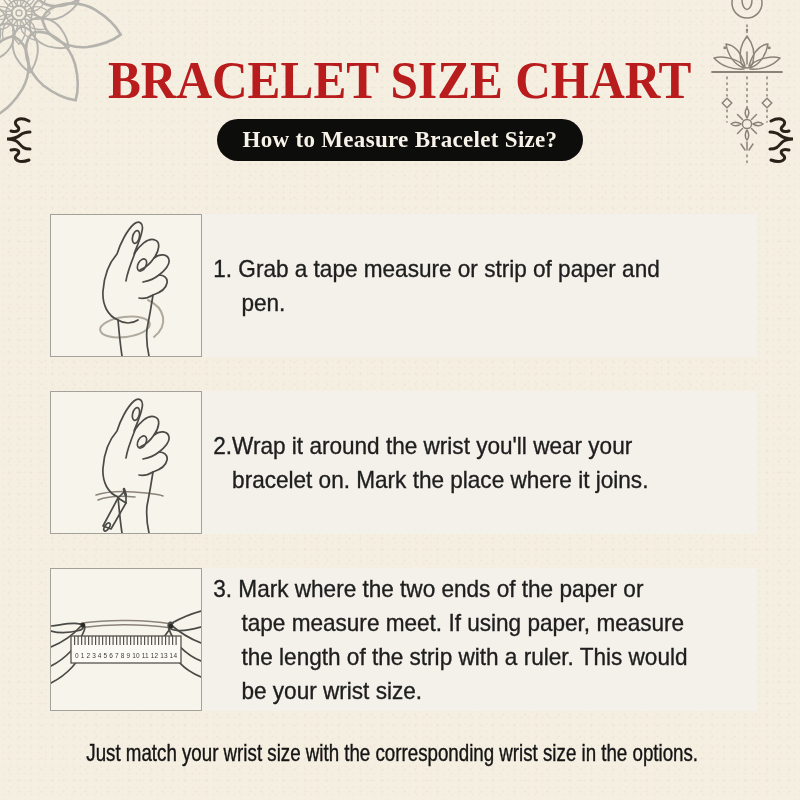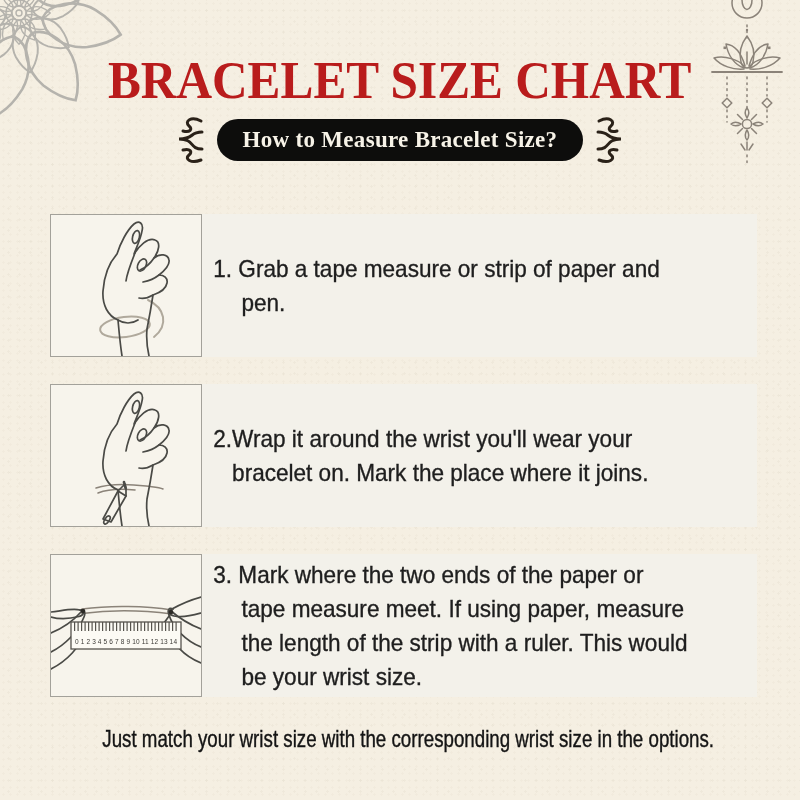--- a/index.html
+++ b/index.html
@@ -16,36 +16,36 @@
   }
   svg{display:block}
   .deco{position:absolute;pointer-events:none}
   .mandala{top:0;left:0}
   .lotus{top:0;left:695px}
 
   .title{margin-top:50px;text-align:center;font-family:"Liberation Serif",serif;
          font-weight:700;font-size:53px;line-height:60px;color:#b91c1c;white-space:nowrap}
   .title-inner{display:inline-block;transform:scaleX(0.93);transform-origin:center}
 
-  .badge-row{display:flex;justify-content:center;align-items:center;gap:11px;margin-top:6px;height:48px}
+  .badge-row{display:flex;justify-content:space-between;align-items:center;gap:11px;margin-top:6px;height:48px}
   .pill{background:#0d0d0c;color:#f7f3e8;font-family:"Liberation Serif",serif;font-weight:700;
         font-size:23px;letter-spacing:.3px;padding:8px 26px;border-radius:25px;white-space:nowrap}
   .flip{transform:scaleX(-1)}
 
-  .steps{margin:50px 0 0 50px;width:707px;display:flex;flex-direction:column;gap:27px}
+  .steps{margin:50px 0 0 50px;width:707px;display:flex;flex-direction:column;gap:34px}
   .step-row{display:flex;background:#f3f1ea;height:143px}
   .figure-box{flex:0 0 150px;height:141px;border:1px solid #a3a19a;background:#f7f4ec}
   .step-text{display:flex;flex-direction:column;justify-content:center;padding-left:12px;
              font-size:24px;line-height:34px;color:#1e1e1e;
              transform:scaleX(0.94);transform-origin:left center;width:620px;
              -webkit-text-stroke:.35px currentColor;white-space:nowrap}
   .cont{padding-left:30px}
   .step2 .cont{padding-left:20px}
 
-  .footer{margin-top:28px;display:flex;justify-content:flex-end}
+  .footer{margin-top:28px;display:flex;justify-content:flex-start}
   .footer-inner{font-size:24px;color:#141414;transform:scaleX(0.78);transform-origin:center;
                 white-space:nowrap;-webkit-text-stroke:.4px currentColor}
 
   .lineart{stroke:#4a4a46;stroke-width:1.7;fill:none;stroke-linecap:round;stroke-linejoin:round}
   .tape{stroke:#b0a99c;stroke-width:2;fill:none;stroke-linecap:round}
   .gray-ink{stroke:#8b8379;fill:none;stroke-linecap:round;stroke-linejoin:round}
   .ruler-num{font-family:"Liberation Sans",sans-serif}
 </style>
 </head>
 <body>

